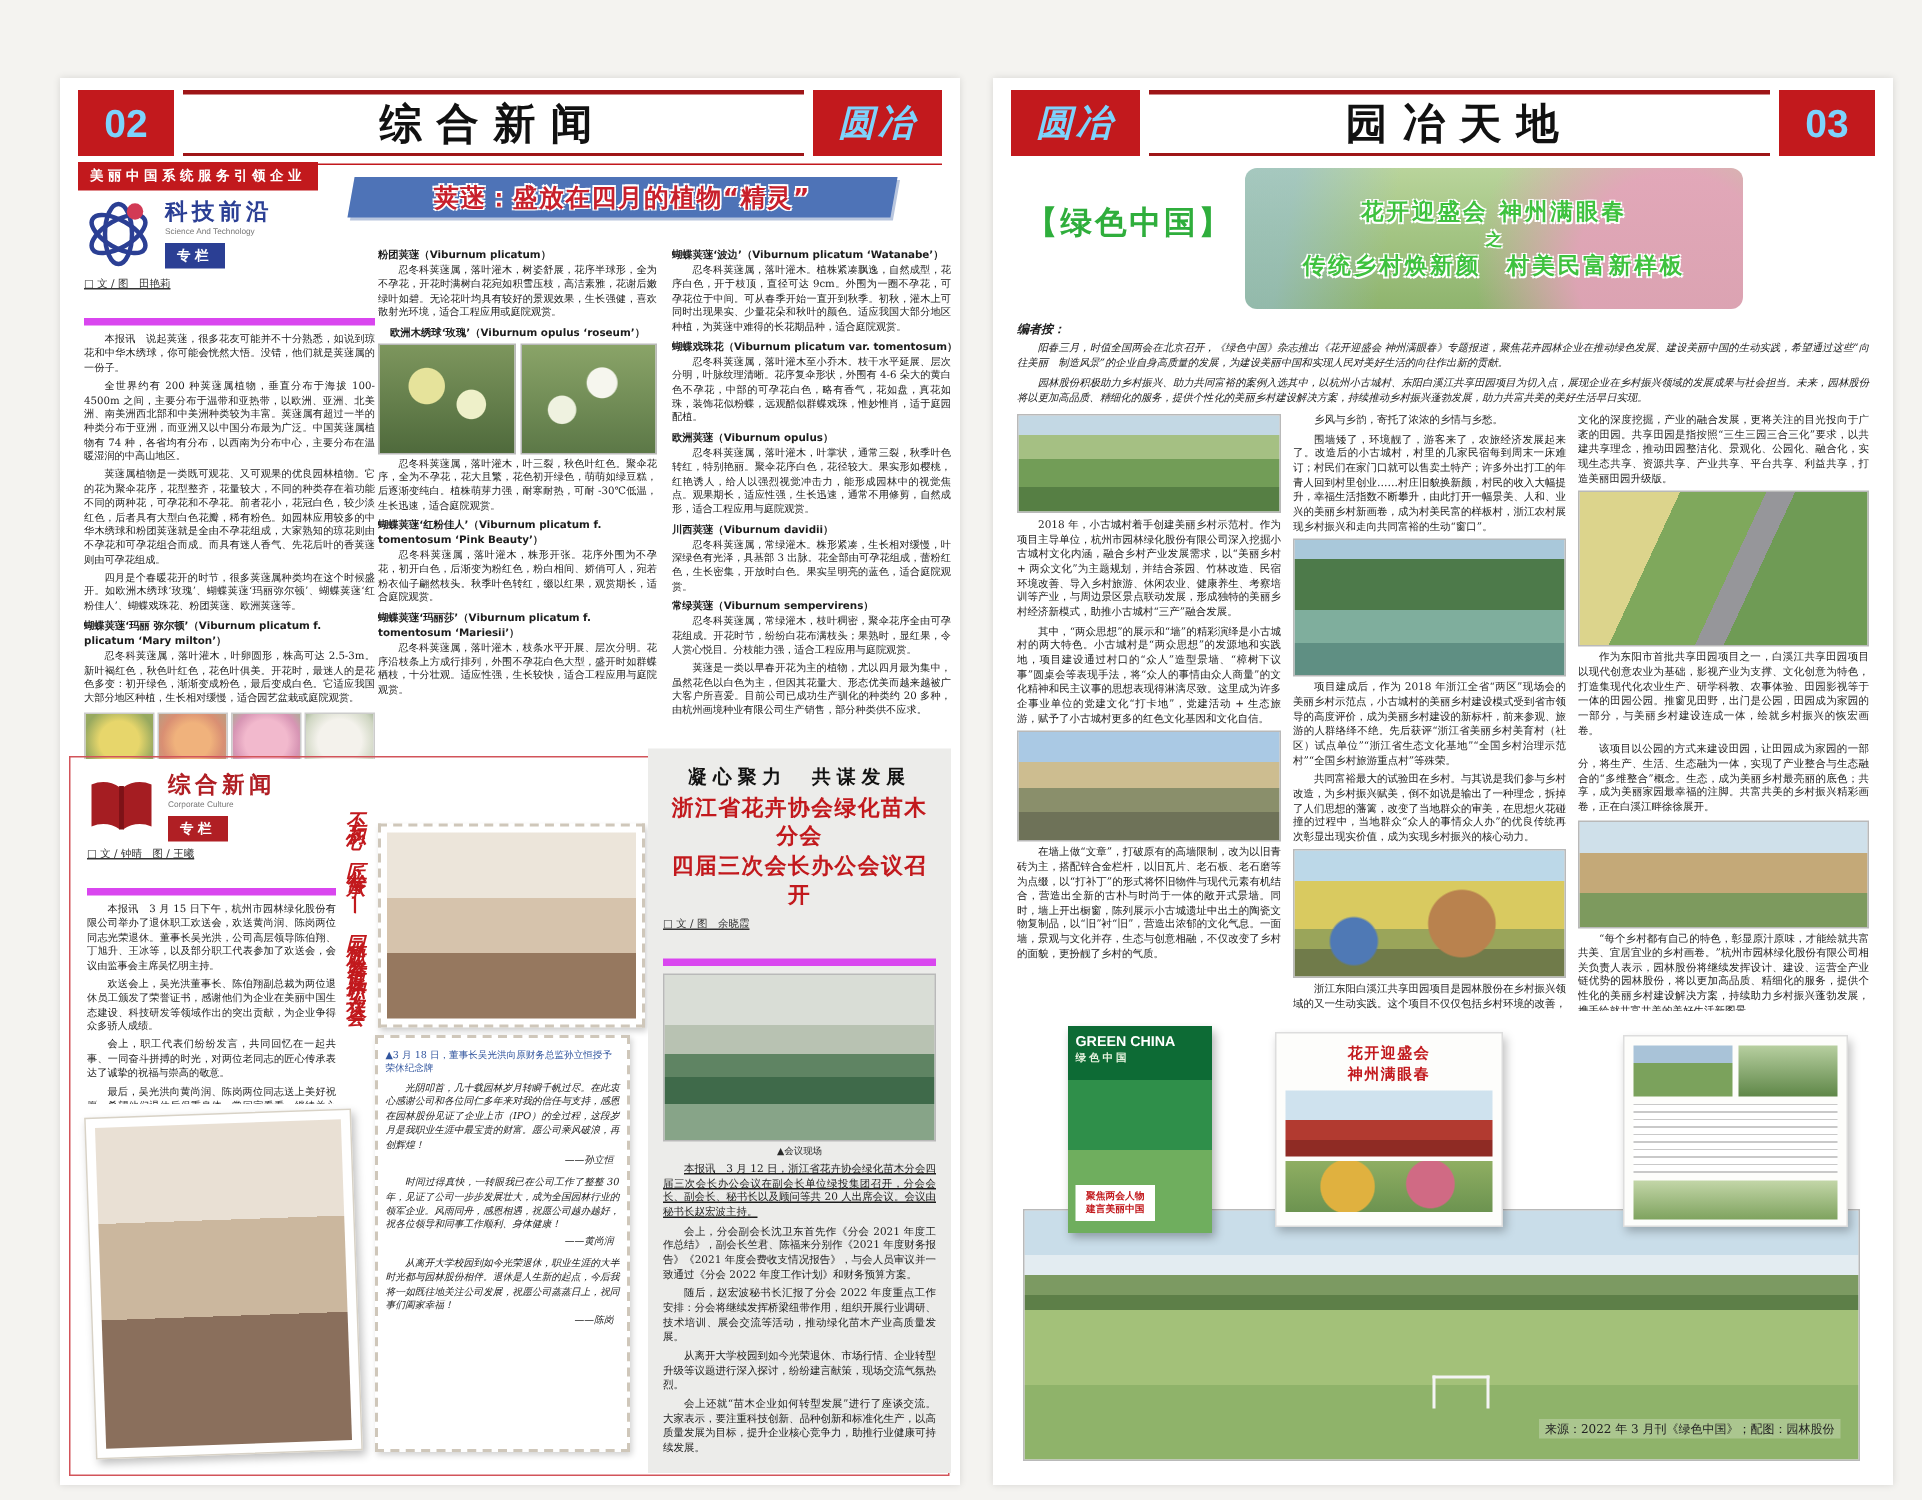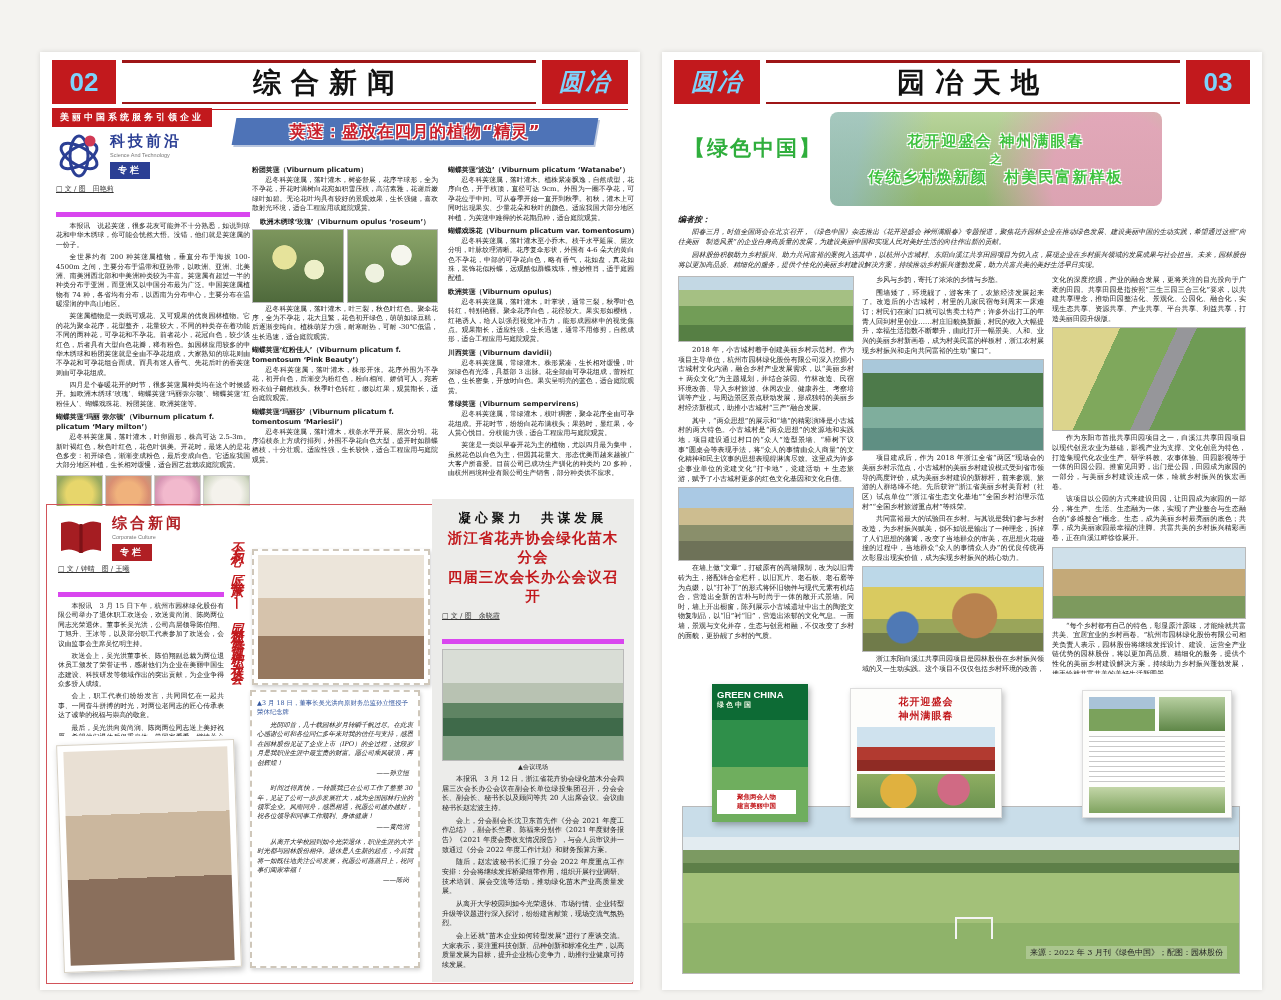--- a/index.html
+++ b/index.html
@@ -221,21 +221,21 @@
   </div>
 
   <div class="graypanel" style="left:392px;top:447px;width:202px;height:483px;">
     <div class="m-t1">凝心聚力　共谋发展</div>
     <div class="m-t2">浙江省花卉协会绿化苗木分会</div>
     <div class="m-t2">四届三次会长办公会议召开</div>
     <div class="byline" style="margin-top:5px;">□ 文 / 图　余晓霞</div>
     <div class="ph ph-meet" style="width:100%;height:112px;box-sizing:border-box;"></div>
     <div class="cap">▲会议现场</div>
     <div class="col" style="position:static;height:265px;margin-top:3px;">
-      <p style="font-size:7px;">本报讯　3 月 12 日，浙江省花卉协会绿化苗木分会四届三次会长办公会议在副会长单位绿投集团召开，分会会长、副会长、秘书长以及顾问等共 20 人出席会议。会议由秘书长赵宏波主持。</p>
+      <p style="font-size:7px;text-decoration:underline;">本报讯　3 月 12 日，浙江省花卉协会绿化苗木分会四届三次会长办公会议在副会长单位绿投集团召开，分会会长、副会长、秘书长以及顾问等共 20 人出席会议。会议由秘书长赵宏波主持。</p>
       <p style="font-size:7px;">会上，分会副会长沈卫东首先作《分会 2021 年度工作总结》，副会长竺君、陈福来分别作《2021 年度财务报告》《2021 年度会费收支情况报告》，与会人员审议并一致通过《分会 2022 年度工作计划》和财务预算方案。</p>
       <p style="font-size:7px;">随后，赵宏波秘书长汇报了分会 2022 年度重点工作安排：分会将继续发挥桥梁纽带作用，组织开展行业调研、技术培训、展会交流等活动，推动绿化苗木产业高质量发展。</p>
       <p style="font-size:7px;">从离开大学校园到如今光荣退休、市场行情、企业转型升级等议题进行深入探讨，纷纷建言献策，现场交流气氛热烈。</p>
       <p style="font-size:7px;">会上还就“苗木企业如何转型发展”进行了座谈交流。大家表示，要注重科技创新、品种创新和标准化生产，以高质量发展为目标，提升企业核心竞争力，助推行业健康可持续发展。</p>
     </div>
   </div>
 </div>
 
 <div class="page" id="pageR">
   <div class="hdr">
@@ -289,21 +289,21 @@
 
   <div style="position:absolute;left:20px;top:626px;width:558px;height:296px;">
     <div class="ph ph-field" style="position:absolute;left:0;top:128px;width:558px;height:168px;box-sizing:border-box;">
       <div style="position:absolute;left:49%;bottom:34px;width:34px;height:20px;border:2px solid #f4f4f4;border-bottom:0;"></div>
       <div style="position:absolute;right:12px;bottom:14px;font-size:8px;color:#222;background:rgba(255,255,255,.25);padding:1px 4px;">来源：2022 年 3 月刊《绿色中国》；配图：园林股份</div>
     </div>
 
     <div class="ph-cover" style="position:absolute;left:6px;top:6px;width:96px;height:138px;box-shadow:2px 3px 6px rgba(0,0,0,.3);padding:5px;box-sizing:border-box;margin-left:24px;">
       <div style="font:bold 9.5px 'Liberation Sans',sans-serif;color:#fff;">GREEN CHINA</div>
       <div style="font:bold 7px 'DejaVu Sans',sans-serif;color:#e7f3df;letter-spacing:2px;">绿色中国</div>
-      <div style="position:absolute;left:5px;bottom:8px;background:#fff;padding:3px 20px;">
+      <div style="position:absolute;left:5px;bottom:8px;background:#fff;padding:3px 7px;">
         <div style="font:bold 6.5px 'DejaVu Sans',sans-serif;color:#c2191d;">聚焦两会人物</div>
         <div style="font:bold 6.5px 'DejaVu Sans',sans-serif;color:#c2191d;">建言美丽中国</div>
       </div>
     </div>
 
     <div style="position:absolute;left:168px;top:10px;width:152px;height:130px;background:#fdfdfb;border:1px solid #ddd;box-shadow:2px 3px 6px rgba(0,0,0,.25);padding:6px;box-sizing:border-box;">
       <div style="text-align:center;font:bold 10px 'DejaVu Serif',serif;color:#c2191d;letter-spacing:1px;">花开迎盛会</div>
       <div style="text-align:center;font:bold 10px 'DejaVu Serif',serif;color:#c2191d;letter-spacing:1px;">神州满眼春</div>
       <div style="margin-top:4px;height:44px;background:linear-gradient(180deg,#cfe2ee 0 45%,#b23a30 45% 75%,#8f2b24 75%);"></div>
       <div style="margin-top:3px;height:34px;background:radial-gradient(circle at 30% 50%,#e0b13f 0 18%,rgba(0,0,0,0) 19%),radial-gradient(circle at 70% 45%,#d06a84 0 16%,rgba(0,0,0,0) 17%),linear-gradient(180deg,#8fae62,#6c9350);"></div>

